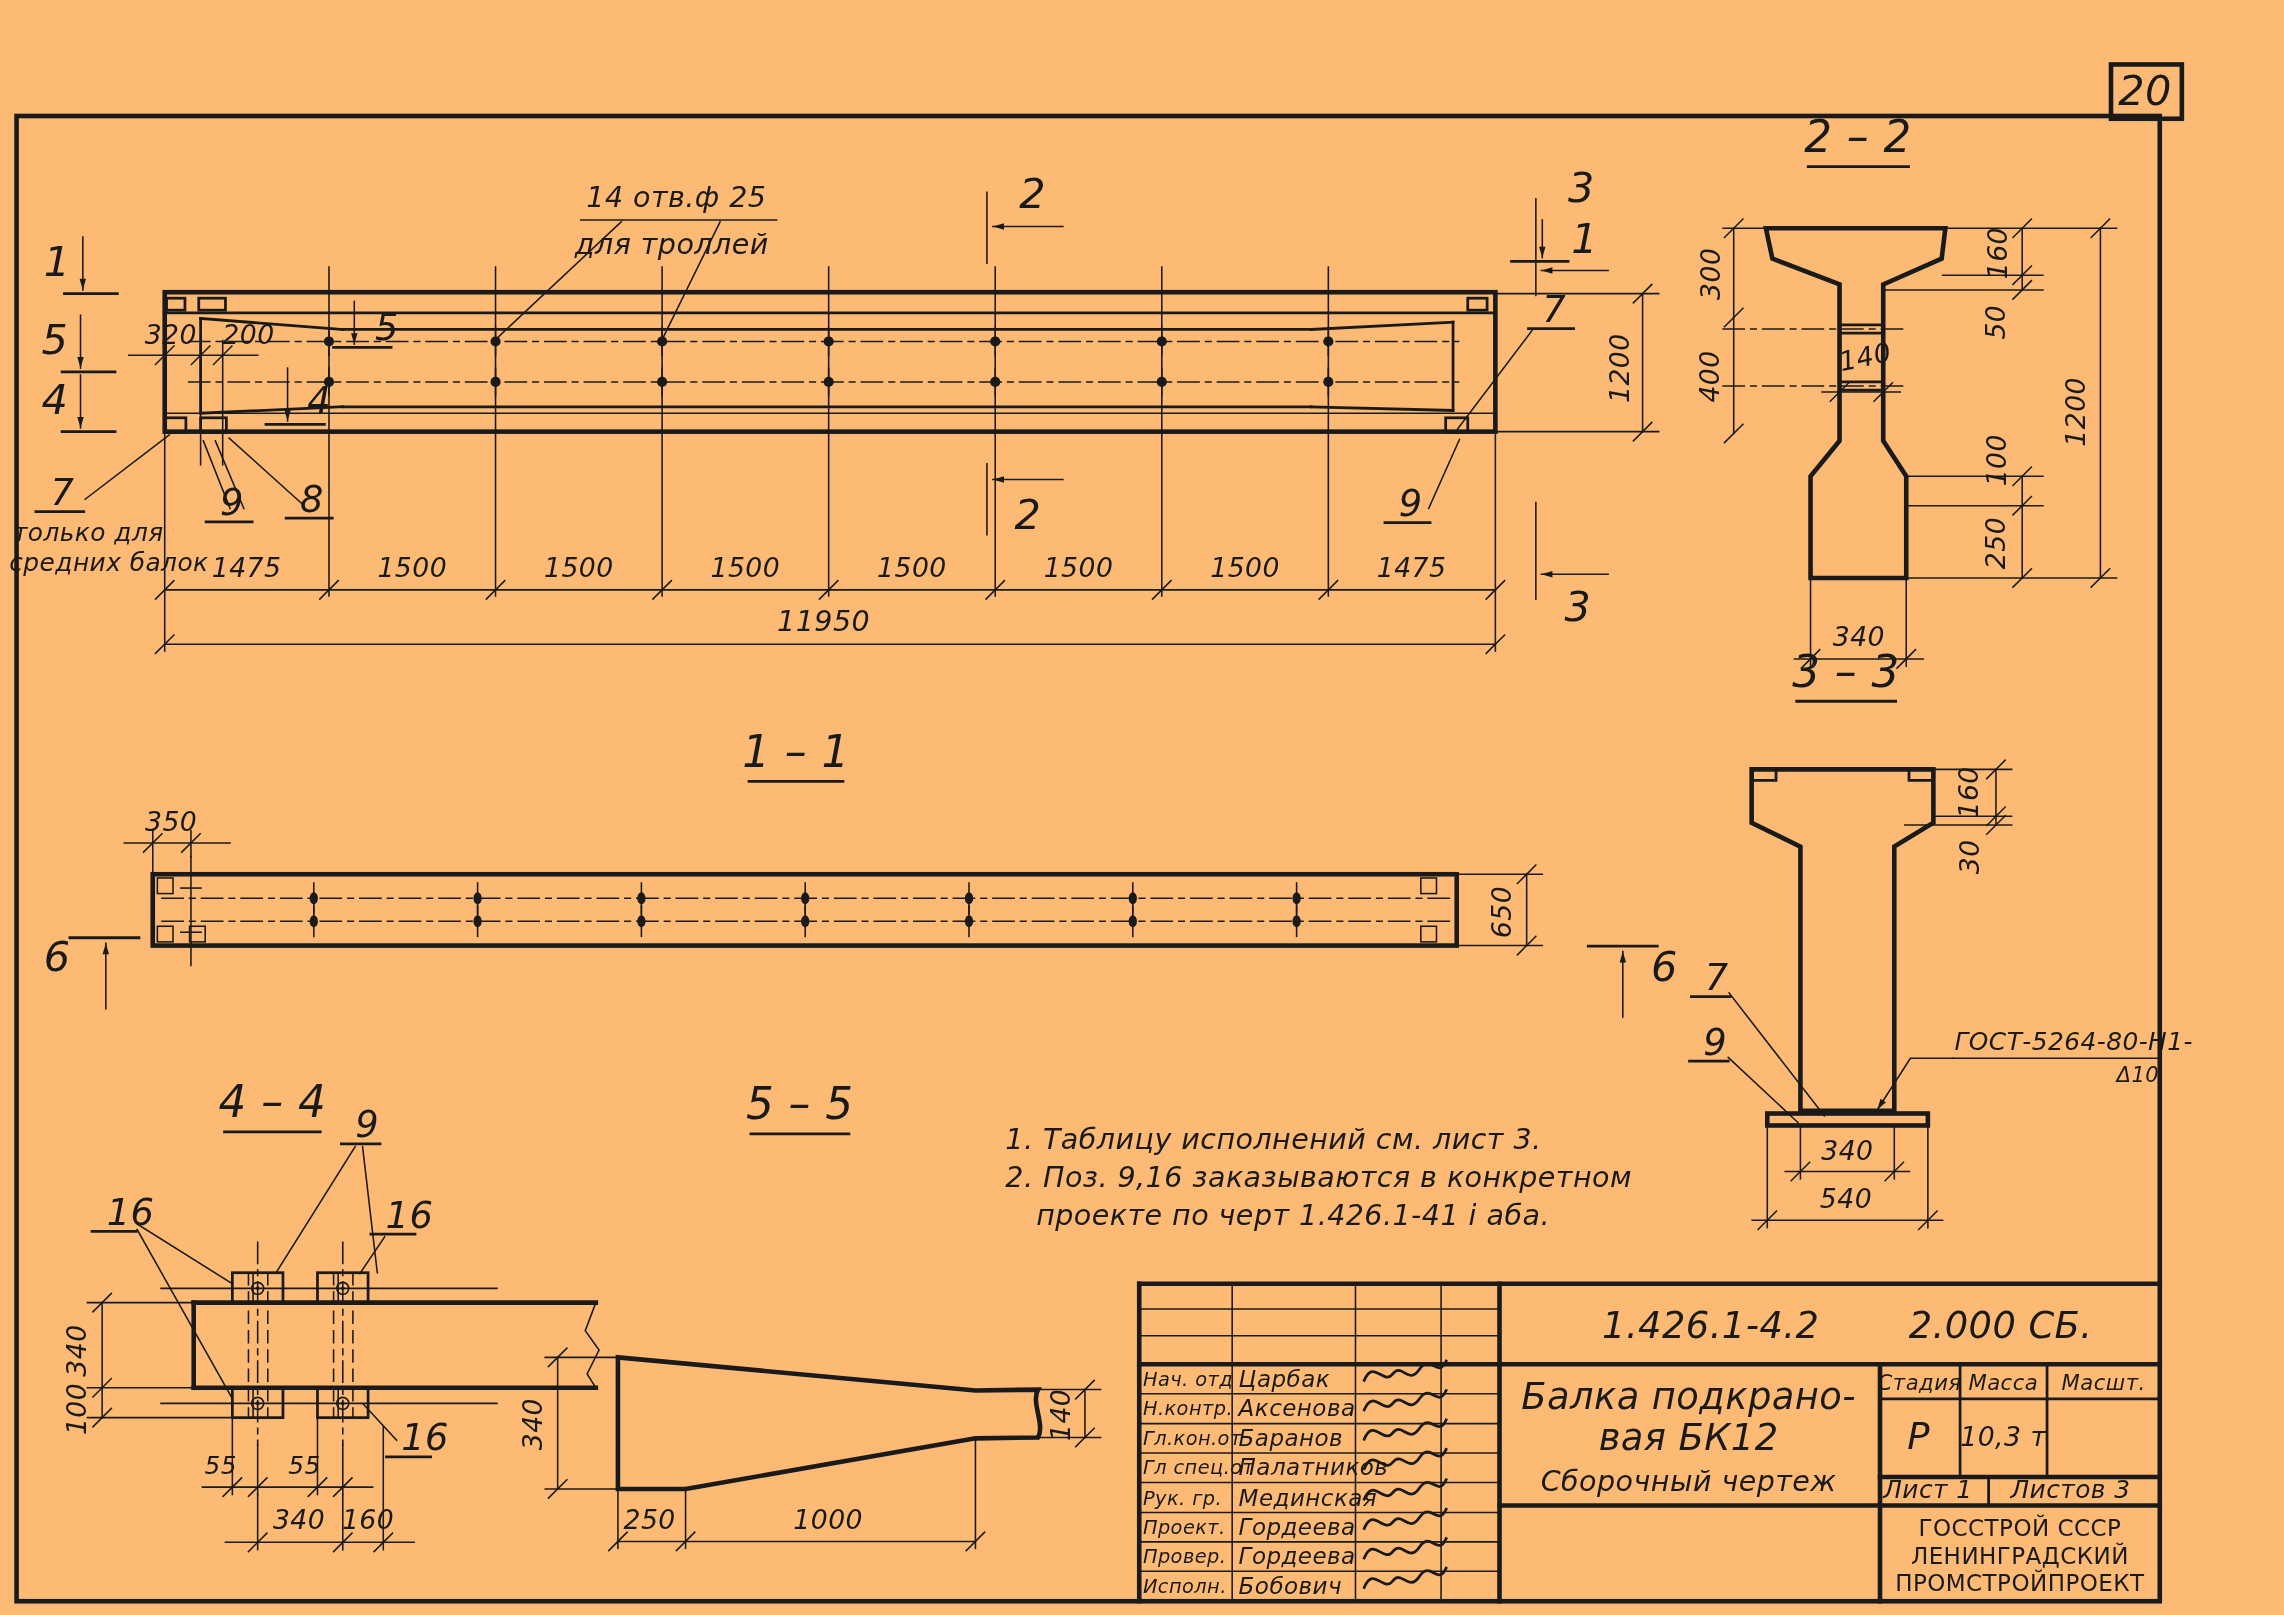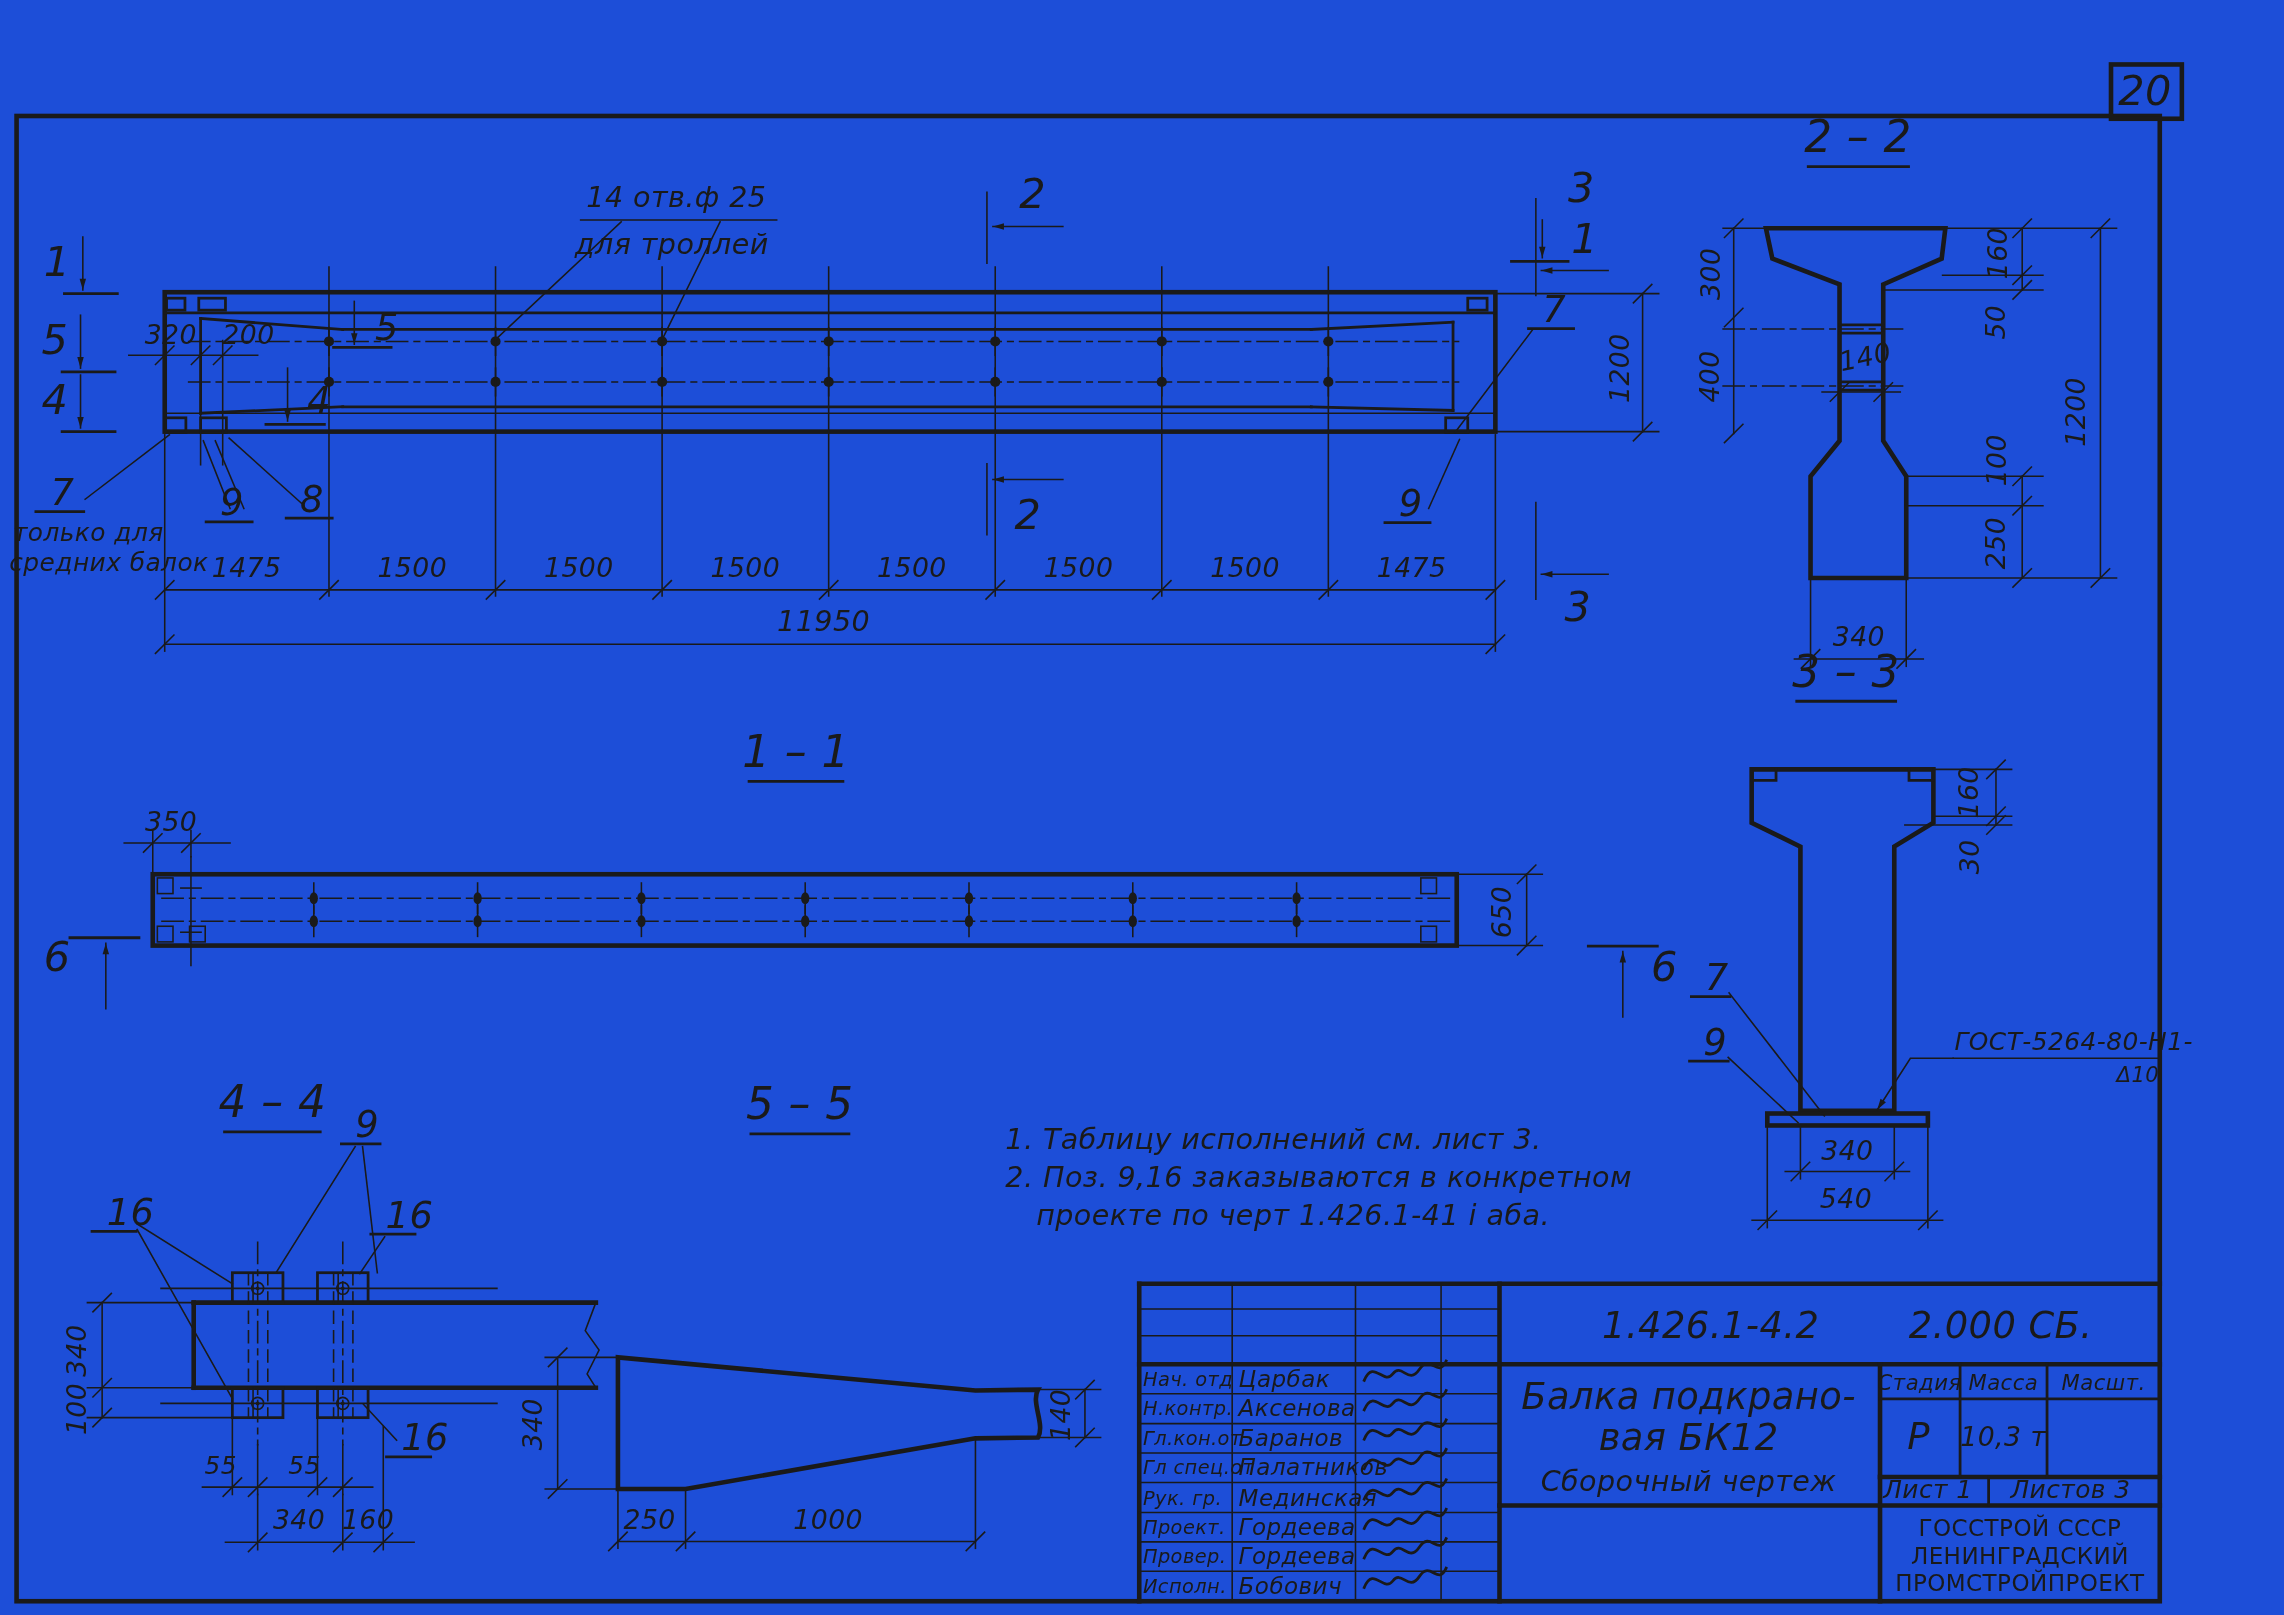--- a/index.html
+++ b/index.html
@@ -1,16 +1,16 @@
 <!DOCTYPE html>
 <html style="font-size:7.4px"><head>
 <meta charset="utf-8">
 <style>
   html,body{margin:0;padding:0;background:#e8e8e4;}
-  .sheet{position:relative;width:2284px;height:1616px;background:#1d4ed8;}
+  .sheet{position:relative;width:2284px;height:1616px;background:#fdba74;}
   svg{display:block}
   .tk{stroke:#1a1a1a;stroke-width:10;fill:none;stroke-linecap:square}
   .md{stroke:#1a1a1a;stroke-width:6;fill:none;stroke-linecap:square}
   .tn{stroke:#1a1a1a;stroke-width:3.4;fill:none;stroke-linecap:square}
   .dd{stroke-dasharray:46 14 12 14}
   .dsh{stroke-dasharray:26 16}
   text{fill:#1a1a1a;font-family:"DejaVu Sans",sans-serif;font-style:italic;letter-spacing:1px}
   .t58{font-size:58px}.t54{font-size:54px}.t62{font-size:62px}
   .t80{font-size:80px}.t95{font-size:95px}.t90{font-size:90px}
   .t46{font-size:46px}.t42{font-size:42px}.t50{font-size:50px}

